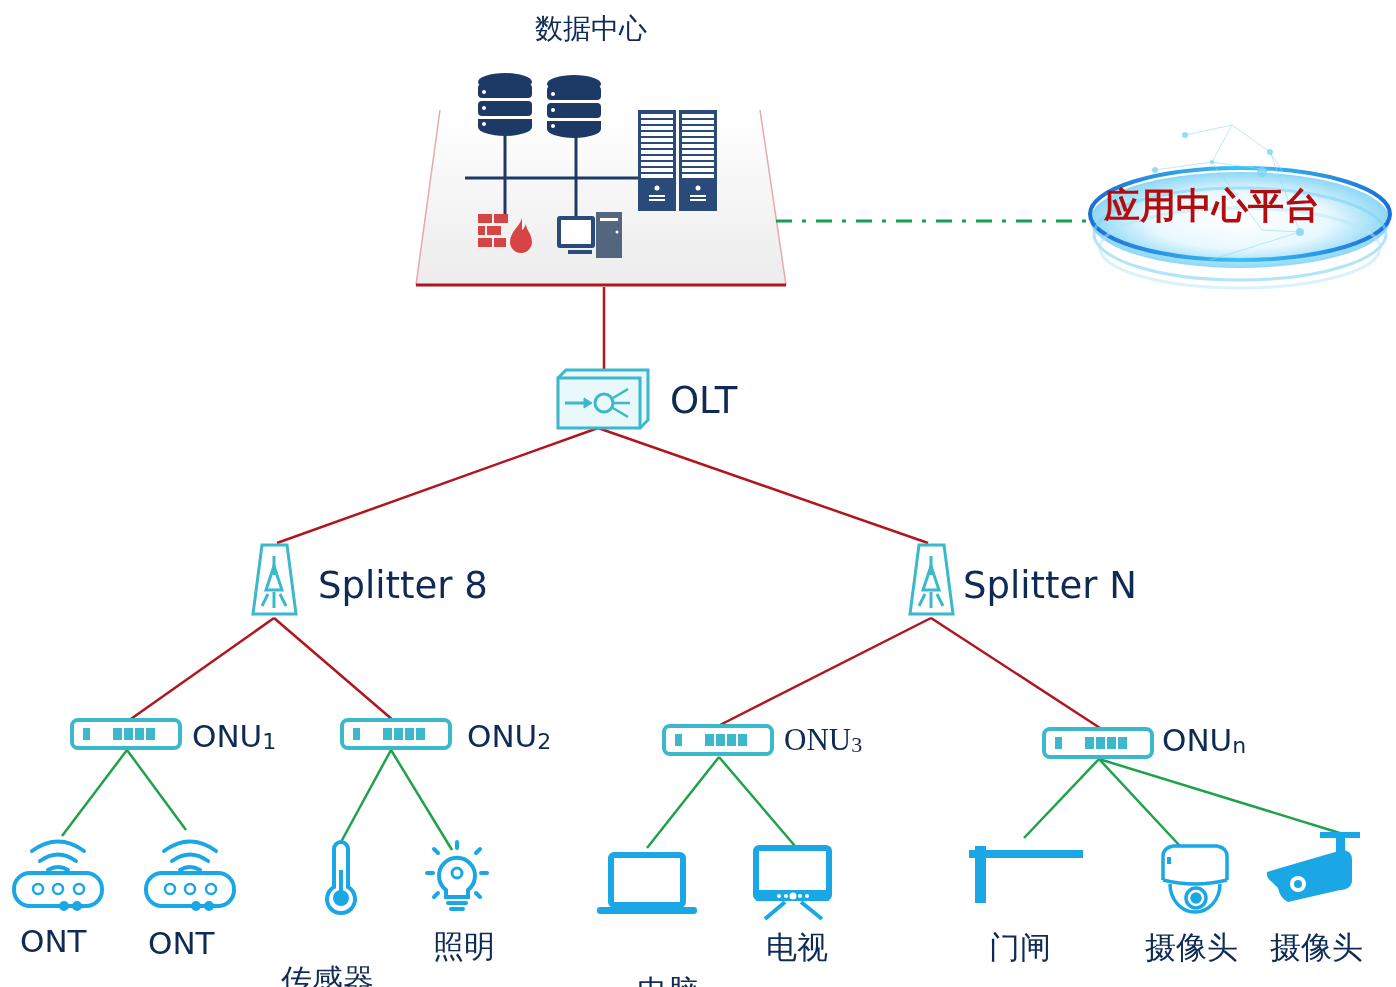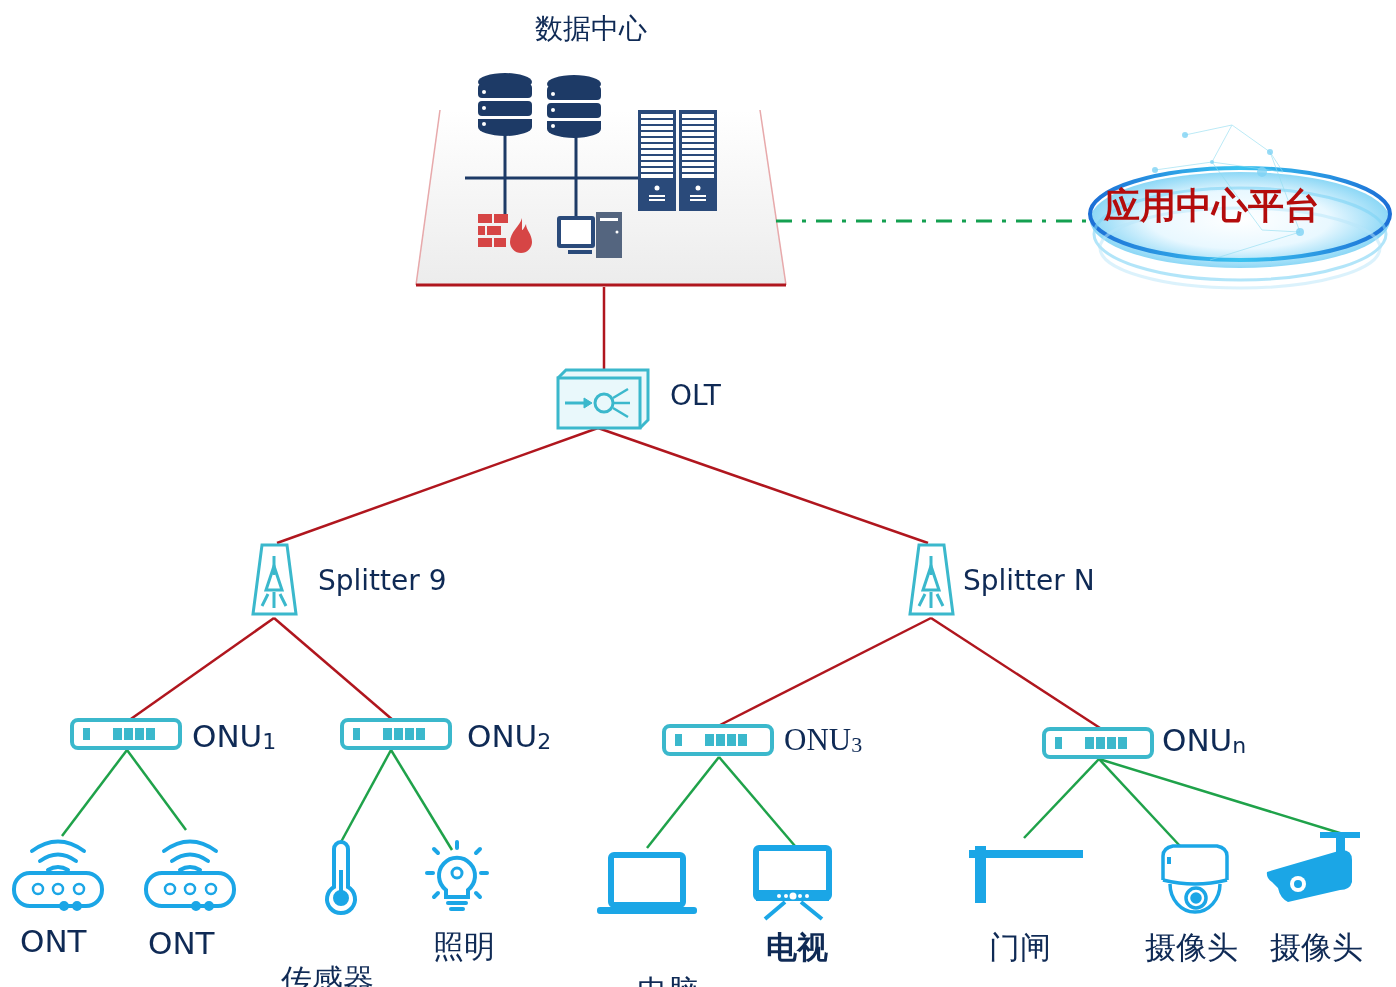--- a/index.html
+++ b/index.html
@@ -1,21 +1,21 @@
 <!DOCTYPE html>
 <html><head>
 <meta charset="utf-8">
 <style>
   html, body { margin: 0; padding: 0; background: #ffffff; }
   body { width: 1396px; height: 987px; position: relative; overflow: hidden;
          font-family: "DejaVu Sans", sans-serif; }
   svg.diagram { position: absolute; left: 0; top: 0; }
   .lbl { position: absolute; color: #0f2a55; white-space: nowrap; font-family: "DejaVu Sans", sans-serif; }
   .lbl-title { font-size: 28px; }
-  .lbl-node { font-size: 28px; }
+  .lbl-node { font-size: 37px; }
   .lbl-onu { font-size: 31px; }
   .lbl-onu sub { font-size: 22px; vertical-align: baseline; position: relative; top: 2px; }
   .lbl-dev { font-size: 31px; }
   .platform-text { position: absolute; color: #b40c0c; font-size: 36px; font-weight: bold; white-space: nowrap; }
 </style>
 </head>
 <body>
 
 <svg class="diagram" width="1396" height="987" viewBox="0 0 1396 987">
   <defs>
@@ -318,29 +318,29 @@
     <circle cx="1298" cy="884" r="4" fill="#1ba6e6"></circle>
   </g>
 </svg>
 
 <div class="lbl lbl-title" style="left:535px; top:10px;">数据中心</div>
 
 <div class="platform-text" style="left:1088px; top:182px;margin-left:16px;">应用中心平台</div>
 
 <div class="lbl lbl-node" style="left:670px; top:379px;">OLT</div>
 
-<div class="lbl lbl-node" style="left:318px; top:564px;">Splitter 9</div>
+<div class="lbl lbl-node" style="left:318px; top:564px;">Splitter 8</div>
 <div class="lbl lbl-node" style="left:963px; top:564px;">Splitter N</div>
 
 <div class="lbl lbl-onu" style="left:192px; top:718px;"><span>ONU</span><sub>1</sub></div>
 <div class="lbl lbl-onu" style="left:467px; top:718px;"><span>ONU</span><sub>2</sub></div>
 <div class="lbl lbl-onu" style="left:784px; top:722px;font-family:Liberation Serif, serif;"><span>ONU</span><sub>3</sub></div>
 <div class="lbl lbl-onu" style="left:1162px; top:722px;text-align:center;"><span>ONU</span><sub>n</sub></div>
 
 <div class="lbl lbl-dev" style="left:20px; top:923px;">ONT</div>
 <div class="lbl lbl-dev" style="left:148px; top:925px;">ONT</div>
 <div class="lbl lbl-dev" style="left:281px; top:960px;">传感器</div>
 <div class="lbl lbl-dev" style="left:433px; top:926px;text-align:center;">照明</div>
 <div class="lbl lbl-dev" style="left:637px; top:927px;margin-top:44px;">电脑</div>
-<div class="lbl lbl-dev" style="left:766px; top:927px;font-weight:bold;">电视</div>
+<div class="lbl lbl-dev" style="left:766px; top:927px;">电视</div>
 <div class="lbl lbl-dev" style="left:989px; top:927px;">门闸</div>
 <div class="lbl lbl-dev" style="left:1145px; top:927px;">摄像头</div>
 <div class="lbl lbl-dev" style="left:1270px; top:927px;">摄像头</div>
 
 </body></html>

